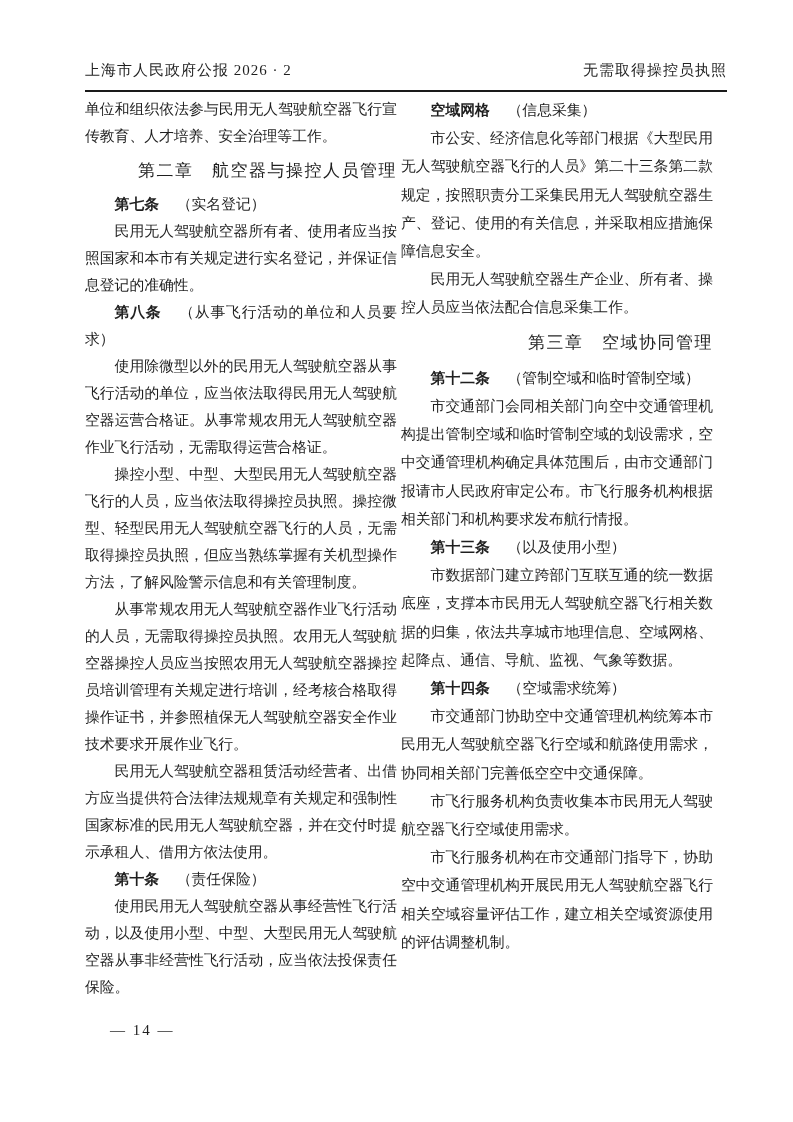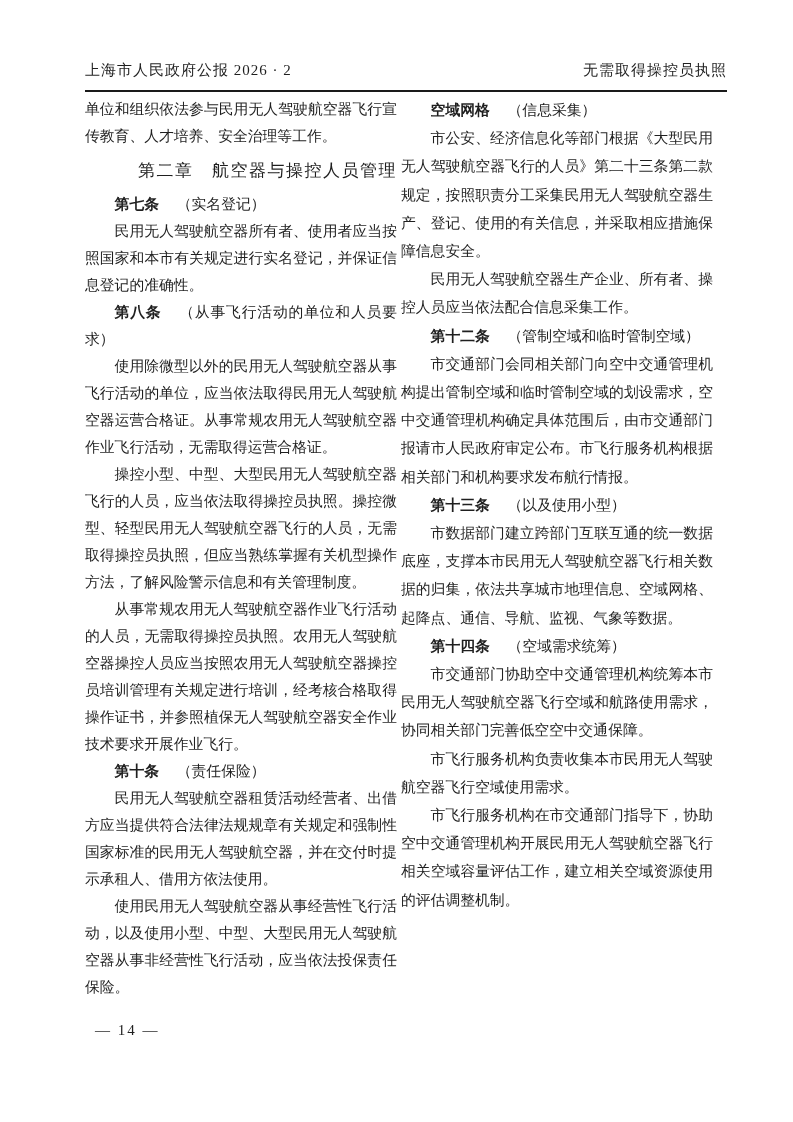--- a/index.html
+++ b/index.html
@@ -57,21 +57,21 @@
     letter-spacing: 1.5px;
     margin: 7px 0;
     white-space: nowrap;
   }
   .art-label {
     font-weight: bold;
     margin-right: 1.2em;
   }
   .footer {
     position: absolute;
-    left: 95px;
+    left: 110px;
     top: 1022px;
     font-size: 15px;
     letter-spacing: 2px;
   }
 </style>
 </head>
 <body>
 
 <div class="page">
   <header class="header">
@@ -82,28 +82,29 @@
   <main class="columns">
     <section class="column column-left" id="col-left">
         <div class="para noindent">单位和组织依法参与民用无人驾驶航空器飞行宣传教育、人才培养、安全治理等工作。</div>
         <div class="chapter">第二章　航空器与操控人员管理</div>
         <div class="para article"><span class="art-label">第七条</span><span class="art-title">（实名登记）</span></div>
         <div class="para">民用无人驾驶航空器所有者、使用者应当按照国家和本市有关规定进行实名登记，并保证信息登记的准确性。</div>
         <div class="para article"><span class="art-label">第八条</span><span class="art-title">（从事飞行活动的单位和人员要求）</span></div>
         <div class="para">使用除微型以外的民用无人驾驶航空器从事飞行活动的单位，应当依法取得民用无人驾驶航空器运营合格证。从事常规农用无人驾驶航空器作业飞行活动，无需取得运营合格证。</div>
         <div class="para">操控小型、中型、大型民用无人驾驶航空器飞行的人员，应当依法取得操控员执照。操控微型、轻型民用无人驾驶航空器飞行的人员，无需取得操控员执照，但应当熟练掌握有关机型操作方法，了解风险警示信息和有关管理制度。</div>
         <div class="para">从事常规农用无人驾驶航空器作业飞行活动的人员，无需取得操控员执照。农用无人驾驶航空器操控人员应当按照农用无人驾驶航空器操控员培训管理有关规定进行培训，经考核合格取得操作证书，并参照植保无人驾驶航空器安全作业技术要求开展作业飞行。</div>
+        <div class="para">民用无人驾驶航空器租赁活动经营者、出借方应当提供符合法律法规规章有关规定和强制性国家标准的民用无人驾驶航空器，并在交付时提示承租人、借用方依法使用。</div>
         <div class="para article"><span class="art-label">第十条</span><span class="art-title">（责任保险）</span></div>
-        <div class="para">民用无人驾驶航空器租赁活动经营者、出借方应当提供符合法律法规规章有关规定和强制性国家标准的民用无人驾驶航空器，并在交付时提示承租人、借用方依法使用。</div>
         <div class="para">使用民用无人驾驶航空器从事经营性飞行活动，以及使用小型、中型、大型民用无人驾驶航空器从事非经营性飞行活动，应当依法投保责任保险。</div>
       </section>
     <section class="column column-right" id="col-right">
         <div class="para article"><span class="art-label">空域网格</span><span class="art-title">（信息采集）</span></div>
         <div class="para">市公安、经济信息化等部门根据《大型民用无人驾驶航空器飞行的人员》第二十三条第二款规定，按照职责分工采集民用无人驾驶航空器生产、登记、使用的有关信息，并采取相应措施保障信息安全。</div>
         <div class="para">民用无人驾驶航空器生产企业、所有者、操控人员应当依法配合信息采集工作。</div>
+        <div class="chapter">第三章　空域协同管理</div>
         <div class="para article"><span class="art-label">第十二条</span><span class="art-title">（管制空域和临时管制空域）</span></div>
         <div class="para">市交通部门会同相关部门向空中交通管理机构提出管制空域和临时管制空域的划设需求，空中交通管理机构确定具体范围后，由市交通部门报请市人民政府审定公布。市飞行服务机构根据相关部门和机构要求发布航行情报。</div>
         <div class="para article"><span class="art-label">第十三条</span><span class="art-title">（以及使用小型）</span></div>
         <div class="para">市数据部门建立跨部门互联互通的统一数据底座，支撑本市民用无人驾驶航空器飞行相关数据的归集，依法共享城市地理信息、空域网格、起降点、通信、导航、监视、气象等数据。</div>
         <div class="para article"><span class="art-label">第十四条</span><span class="art-title">（空域需求统筹）</span></div>
         <div class="para">市交通部门协助空中交通管理机构统筹本市民用无人驾驶航空器飞行空域和航路使用需求，协同相关部门完善低空空中交通保障。</div>
         <div class="para">市飞行服务机构负责收集本市民用无人驾驶航空器飞行空域使用需求。</div>
         <div class="para">市飞行服务机构在市交通部门指导下，协助空中交通管理机构开展民用无人驾驶航空器飞行相关空域容量评估工作，建立相关空域资源使用的评估调整机制。</div>
       </section>
   </main>

